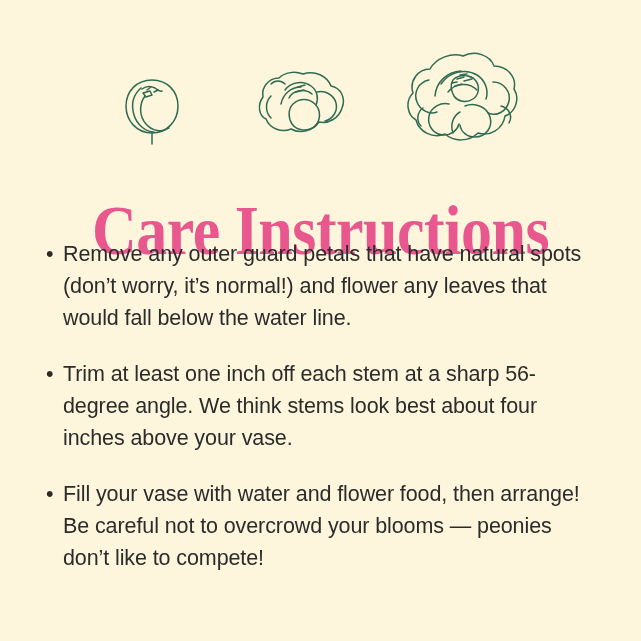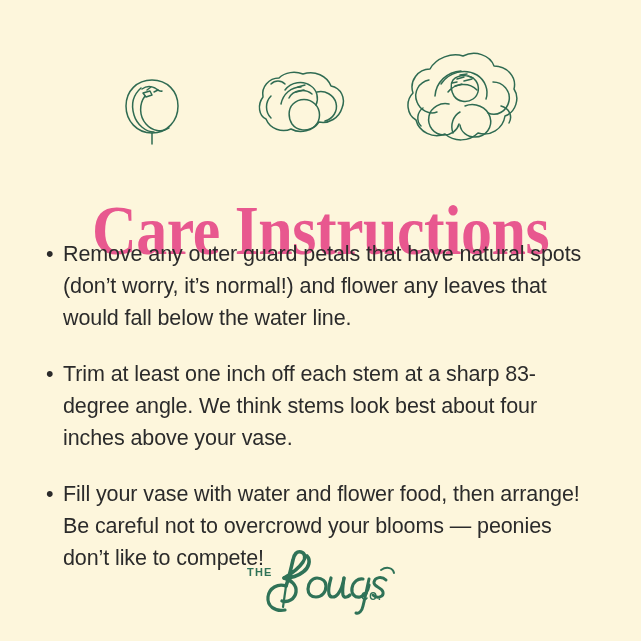--- a/index.html
+++ b/index.html
@@ -170,54 +170,22 @@
 
   <h1 class="title">Care Instructions</h1>
 
   <ul class="instructions">
     <li class="instruction-item">
       <span class="bullet">•</span>
       <span class="instruction-text">Remove any outer guard petals that have natural spots (don’t worry, it’s normal!) and flower any leaves that would fall below the water line.</span>
     </li>
     <li class="instruction-item">
       <span class="bullet">•</span>
-      <span class="instruction-text">Trim at least one inch off each stem at a sharp 83-degree angle. We think stems look best about four inches above your vase.</span>
+      <span class="instruction-text">Trim at least one inch off each stem at a sharp 56-degree angle. We think stems look best about four inches above your vase.</span>
     </li>
     <li class="instruction-item">
       <span class="bullet">•</span>
       <span class="instruction-text">Fill your vase with water and flower food, then arrange! Be careful not to overcrowd your blooms — peonies don’t like to compete!</span>
     </li>
   </ul>
 
-  <div class="logo">
-    <svg class="logo-svg" viewBox="0 0 160 78" fill="none">
-      <g fill="#2f7257">
-
-        <text x="6" y="36" font-family="'Liberation Sans', sans-serif" font-size="11" font-weight="bold" letter-spacing="1.2">THE</text>
-
-        <text x="120" y="60" font-family="'Liberation Sans', sans-serif" font-size="10" font-weight="bold" letter-spacing="1">CO.</text>
-      </g>
-
-      <g stroke="#2f7257" fill="none" stroke-linecap="round" stroke-linejoin="round">
-
-        <path d="M44 70 C34 72 26 66 27 57 C28 48 37 43 45 46" stroke-width="3.2"></path>
-        <path d="M45 46 C48 38 50 28 52 20 C53 14 56 11 60 12 C64 13 65 18 62 22
-                 C58 28 50 34 43 38 C49 38 57 36 62 32 C68 28 70 20 66 16" stroke-width="3.6"></path>
-        <path d="M43 38 C50 40 56 45 55 52 C54 59 47 63 41 61" stroke-width="3.4"></path>
-        <path d="M45 46 C44 53 43 60 42 67" stroke-width="2.2"></path>
-
-        <path d="M76 38 C71 38 67 43 67 49 C67 54 70 57 75 57 C81 57 85 52 85 46
-                 C85 41 81 38 76 38 Z" stroke-width="3.2"></path>
-
-        <path d="M90 38 C88 45 87 50 88 54 C89 58 94 58 97 54 C100 50 102 44 103 38" stroke-width="3.2"></path>
-        <path d="M103 38 C102 45 101 51 102 55 C103 58 106 58 109 55" stroke-width="3.2"></path>
-
-        <path d="M122 39 C117 38 112 42 111 48 C110 54 114 58 119 57 C124 56 127 51 128 45" stroke-width="3.2"></path>
-        <path d="M128 39 C126 48 124 58 122 66 C121 71 118 74 115 73" stroke-width="3.0"></path>
-
-        <path d="M145 40 C141 36 134 37 133 42 C132 47 141 47 142 52 C143 57 136 59 132 55" stroke-width="3.0"></path>
-
-        <path d="M140 30 C146 26 152 28 153 33" stroke-width="2"></path>
-      </g>
-    </svg>
-  </div>
 
 </div>
 
 </body></html>

